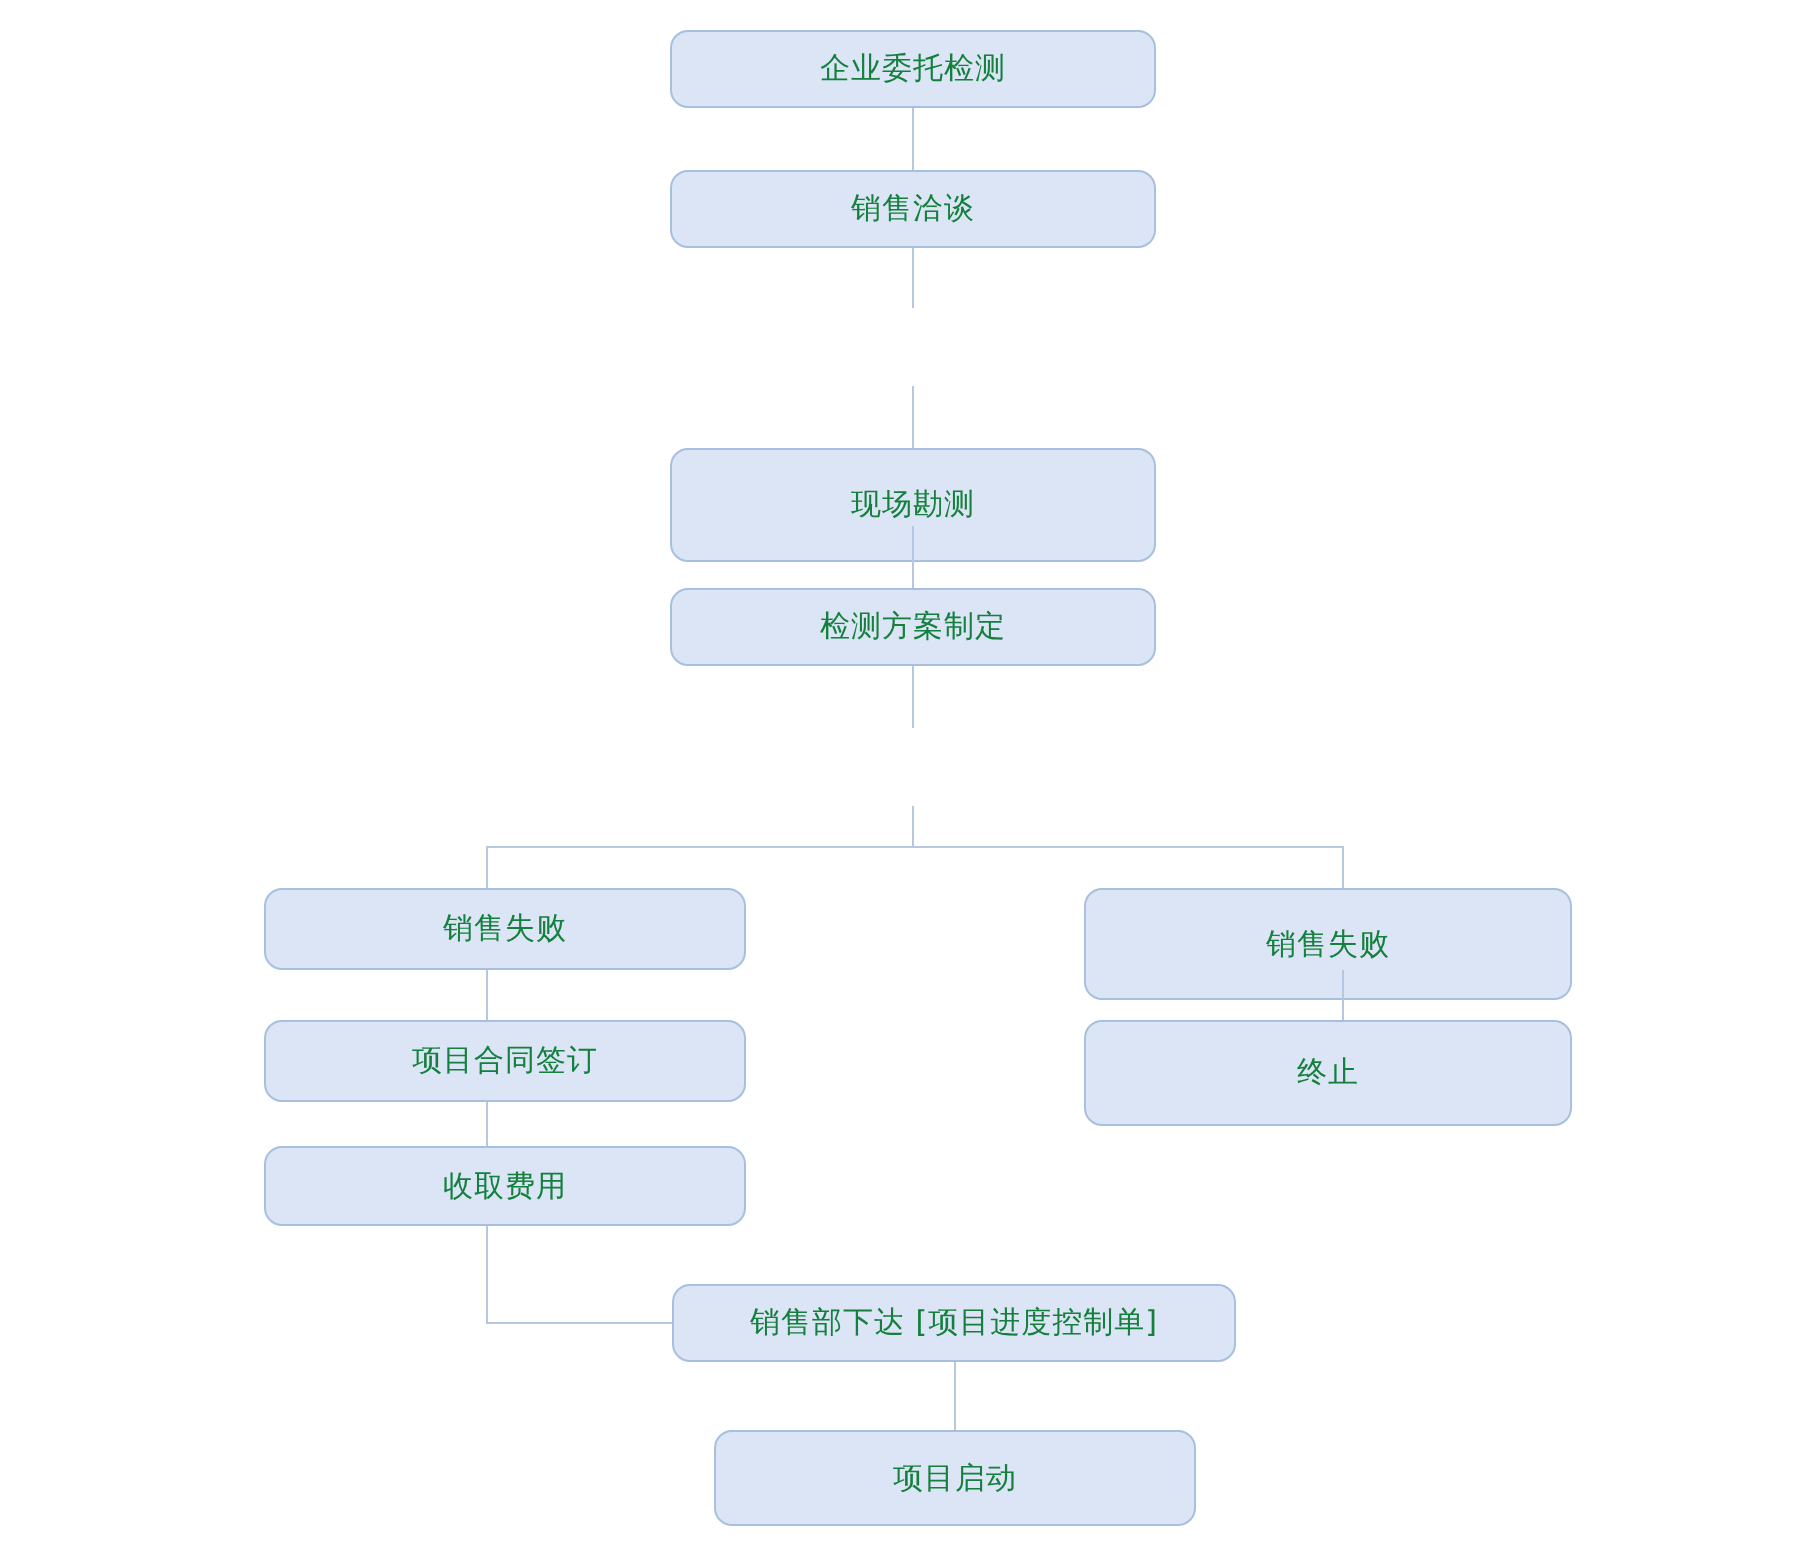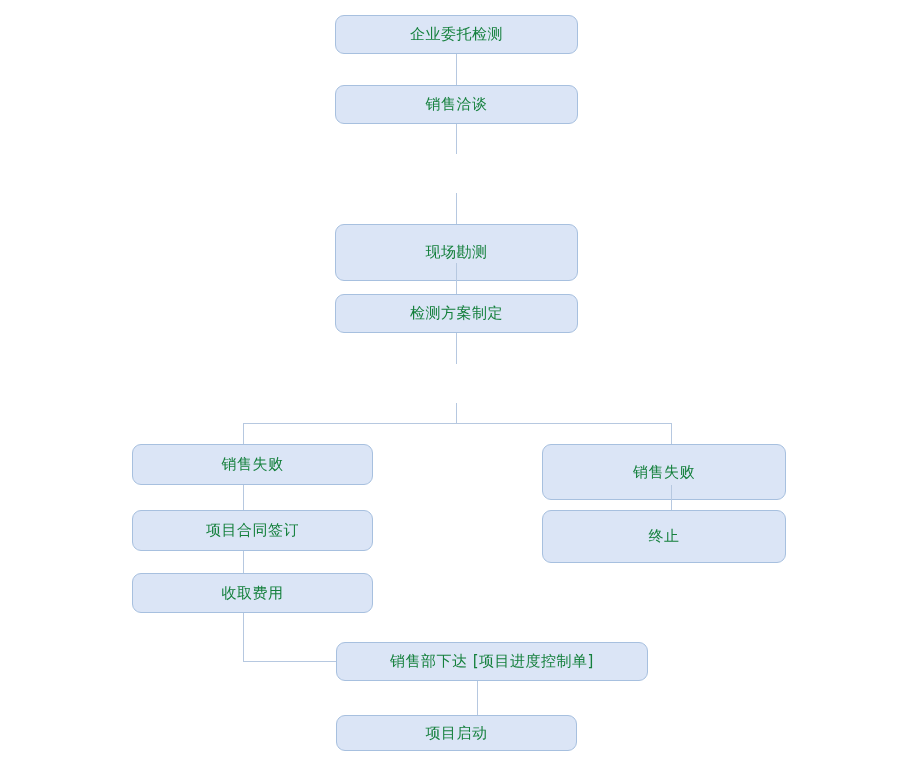--- a/index.html
+++ b/index.html
@@ -54,23 +54,23 @@
   <div class="node" style="left:132px; top:444px; width:241px; height:41px;">销售失败</div>
 
   <div class="node" style="left:542px; top:444px; width:244px; height:56px;">销售失败</div>
 
   <div class="node" style="left:132px; top:510px; width:241px; height:41px;">项目合同签订</div>
 
   <div class="node" style="left:542px; top:510px; width:244px; height:53px;">终止</div>
 
   <div class="node" style="left:132px; top:573px; width:241px; height:40px;">收取费用</div>
 
-  <div class="node" style="left:336px; top:642px; width:312px; height:39px;">销售部下达 [项目进度控制单]</div>
+  <div class="node" style="left:336px; top:642px; width:282px; height:39px;">销售部下达 [项目进度控制单]</div>
 
-  <div class="node" style="left:336px; top:715px; width:241px; height:36px;font-family:Liberation Serif, serif;">项目启动</div>
+  <div class="node" style="left:357px; top:715px; width:241px; height:48px;font-family:Liberation Serif, serif;">项目启动</div>
 
   <div class="line v" style="left:456px; top:54px;  height:31px;"></div>
   <div class="line v" style="left:456px; top:124px; height:30px;"></div>
   <div class="line v" style="left:456px; top:193px; height:31px;"></div>
   <div class="line v" style="left:456px; top:263px; height:31px;"></div>
   <div class="line v" style="left:456px; top:333px; height:31px;"></div>
 
   <div class="line v" style="left:456px; top:403px; height:20px;"></div>
   <div class="line h" style="left:243px; top:423px; width:429px;"></div>
   <div class="line v" style="left:243px; top:423px; height:21px;"></div>

